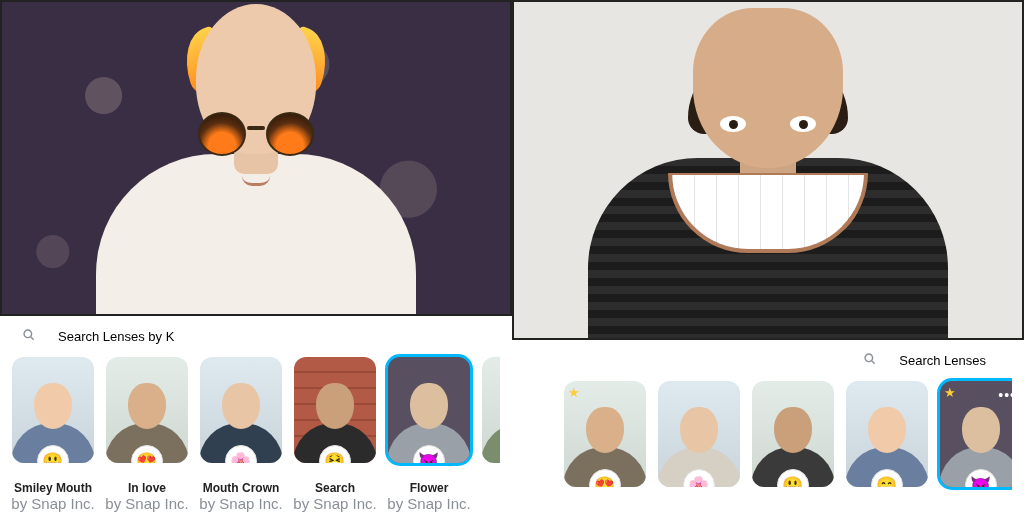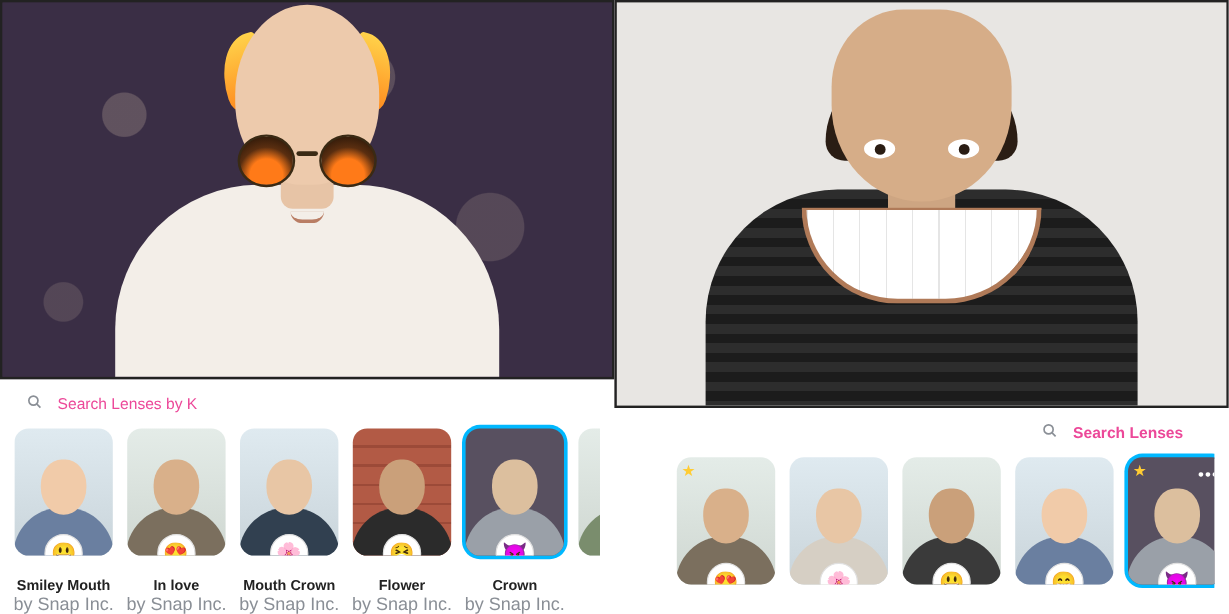--- a/index.html
+++ b/index.html
@@ -65,22 +65,22 @@
   .head2{position:absolute;bottom:170px;left:50%;transform:translateX(-50%);width:150px;height:160px;background:#d6ad88;border-radius:48% 48% 60% 60%;}
   .hair2{position:absolute;top:36px;left:50%;transform:translateX(-50%);width:160px;height:80px;background:#2a1d14;border-radius:80px 80px 20px 20px;}
   .eyes2{position:absolute;top:108px;left:50%;transform:translateX(-50%);width:96px;height:18px;display:flex;justify-content:space-between;}
   .eye2{width:26px;height:16px;border-radius:50%;background:#fff;position:relative;}
   .eye2::after{content:"";position:absolute;width:9px;height:9px;background:#2a1d14;border-radius:50%;top:4px;left:9px;}
   .bigmouth{position:absolute;top:155px;left:50%;transform:translateX(-50%);width:200px;height:80px;background:#fff;border-radius:0 0 140px 140px;border:4px solid #b07a58;border-top:2px solid #b07a58;overflow:hidden;}
   .teeth-lines{position:absolute;inset:0;background:repeating-linear-gradient(90deg,rgba(0,0,0,.1) 0 1px,transparent 1px 22px);}
 
   
   .strip { flex:1; background:#fff; padding:8px 12px 0 12px; display:flex; flex-direction:column; }
-  .search { display:flex; align-items:center; gap:12px; color:#ec4899; font-size:13px; width:max-content; padding:4px 10px; border-radius:14px;}
-  .search.right-s { align-self:flex-end; margin-right:16px;font-weight:bold;}
+  .search { display:flex; align-items:center; gap:22px; color:#000000; font-size:13px; width:max-content; padding:4px 10px; border-radius:14px;}
+  .search.right-s { align-self:flex-end; margin-right:16px;}
   .search svg{width:14px;height:14px;}
   .carousel { flex:1; display:flex; gap:12px; align-items:flex-start; padding-top:8px; overflow:hidden;}
   .lenscard { width:82px; flex:0 0 82px; display:flex; flex-direction:column; align-items:center;}
   .thumb { width:82px; height:106px; border-radius:12px; position:relative; overflow:hidden; background:#d8d8d8;}
   .thumb.selected{ box-shadow:0 0 0 3px #00b8ff; background:#eef7fb;}
   .thumb.active-dark{background:#585060;}
   .thumb.brick{background:repeating-linear-gradient(#b25a45 0 14px,#9c4a38 14px 16px);}
   .thumb.sky1{background:linear-gradient(#dfeaf0,#c9d4da);}
   .thumb.sky2{background:linear-gradient(#e4ece8,#cfd7d1);}
   .mini-person{position:absolute;bottom:0;left:50%;transform:translateX(-50%);width:70px;height:84px;}
@@ -165,32 +165,32 @@
           <div class="by">by Snap Inc.</div>
         </div>
         <div class="lenscard">
           <div class="thumb brick">
               <div class="mini-person">
                 <div class="mp-body" style="background:#2b2b2b"></div>
                 <div class="mp-head" style="background:#caa07a"></div>
               </div>
               <div class="badge">🤮</div>
             </div>
-          <div class="label">Flower</div>
+          <div class="label">Search</div>
           <div class="by">by Snap Inc.</div>
         </div>
         <div class="lenscard">
           <div class="thumb selected active-dark">
               <div class="mini-person">
                 <div class="mp-body" style="background:#9aa0a8"></div>
                 <div class="mp-head" style="background:#dcbf9e"></div>
               </div>
               <div class="badge">😈</div>
             </div>
-          <div class="label">Crown</div>
+          <div class="label">Flower</div>
           <div class="by">by Snap Inc.</div>
         </div>
         <div class="lenscard">
           <div class="thumb sky2">
               <div class="mini-person">
                 <div class="mp-body" style="background:#7a8d6d"></div>
               </div>
             </div>
 
         </div>

